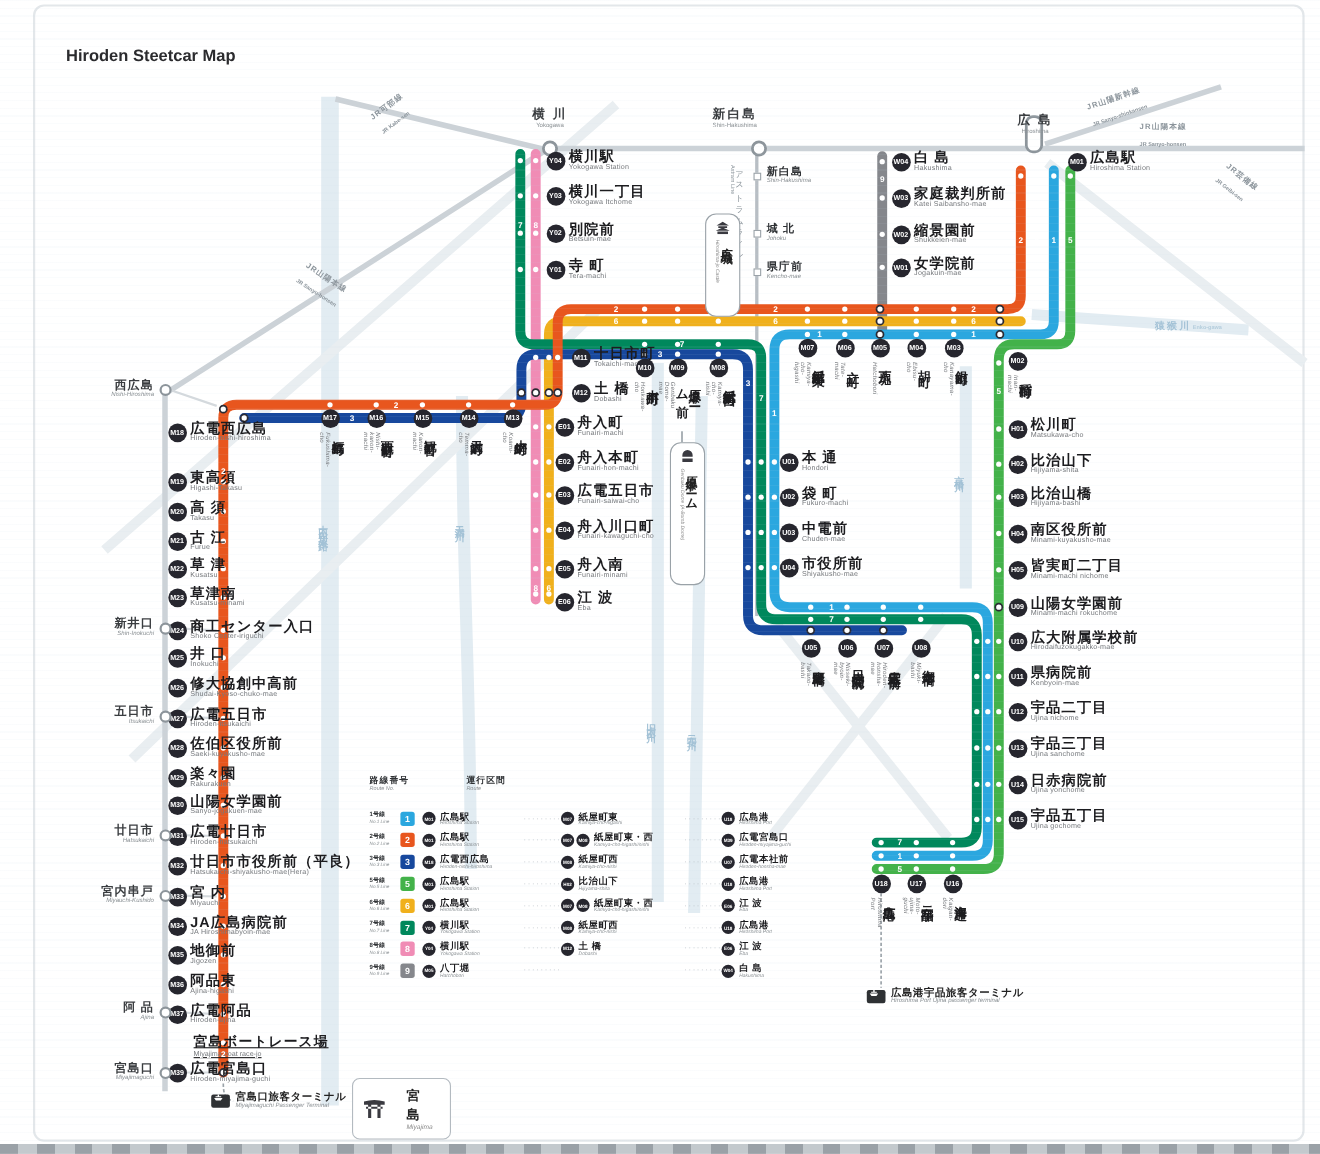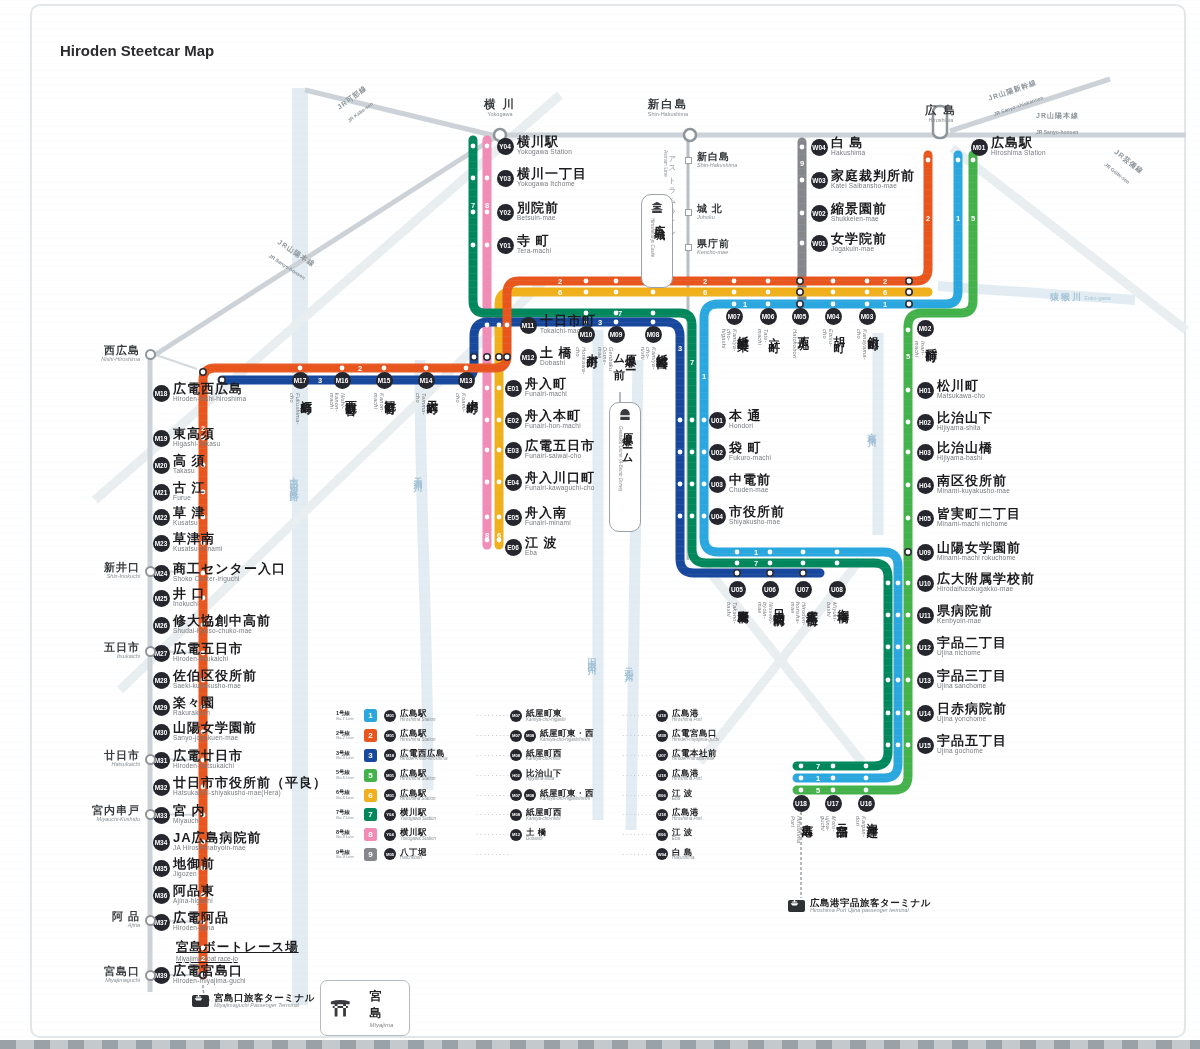--- a/index.html
+++ b/index.html
@@ -1212,20 +1212,30 @@
           <path fill="#fff" d="M4 8 L16 8 L13.5 11.5 L6.5 11.5 Z M9 3 h2 v4 h-2 z M6 5.5 h8 v1.5 H6 z"></path>
         </svg>
     </span>
     <span class="tx">
         <b class="ja">広島港宇品旅客ターミナル</b>
         <i class="en">Hiroshima Port Ujina passenger terminal</i>
       </span>
   </div>
 
   <div id="legend">
+    <div class="hdr">
+      <span class="h">
+          <b class="ja">路線番号</b>
+          <i class="en">Route No.</i>
+        </span>
+      <span class="h">
+          <b class="ja">運行区間</b>
+          <i class="en">Route</i>
+        </span>
+    </div>
     <div>
 
         <div class="lrow">
           <span class="lname">
             <b class="ja">1号線</b>
             <i class="en">No.1 Line</i>
           </span>
           <span class="lbadge" style="background: rgb(43, 167, 223);">1</span>
           <span class="lfrom">
             <span class="mc">M01</span>

